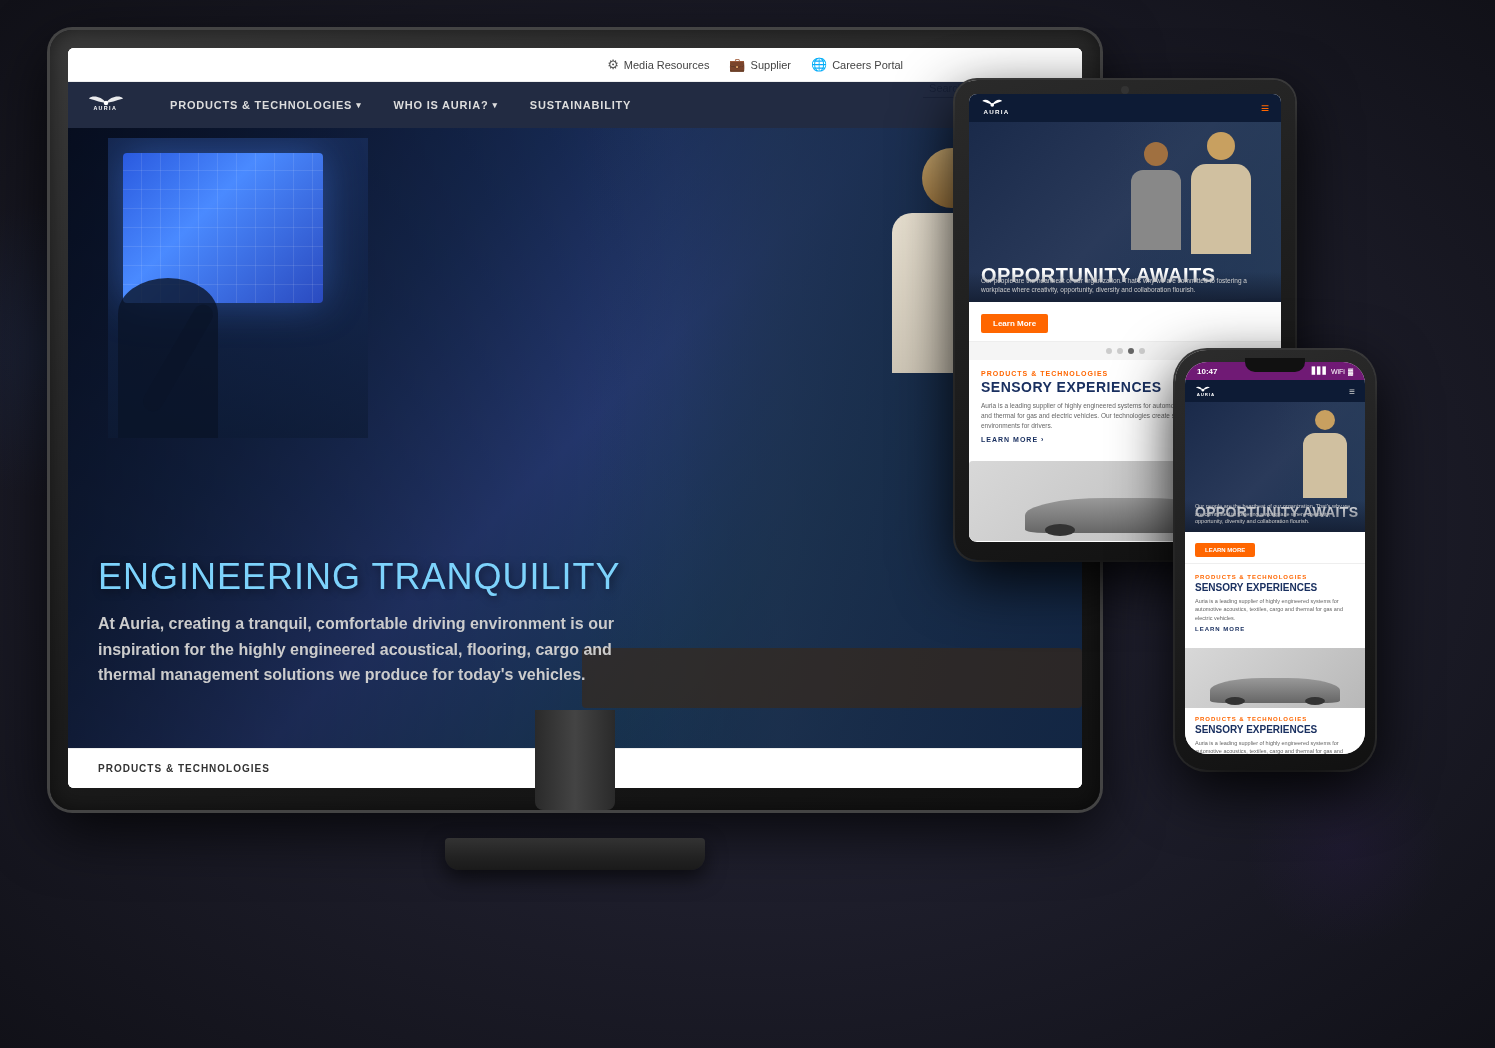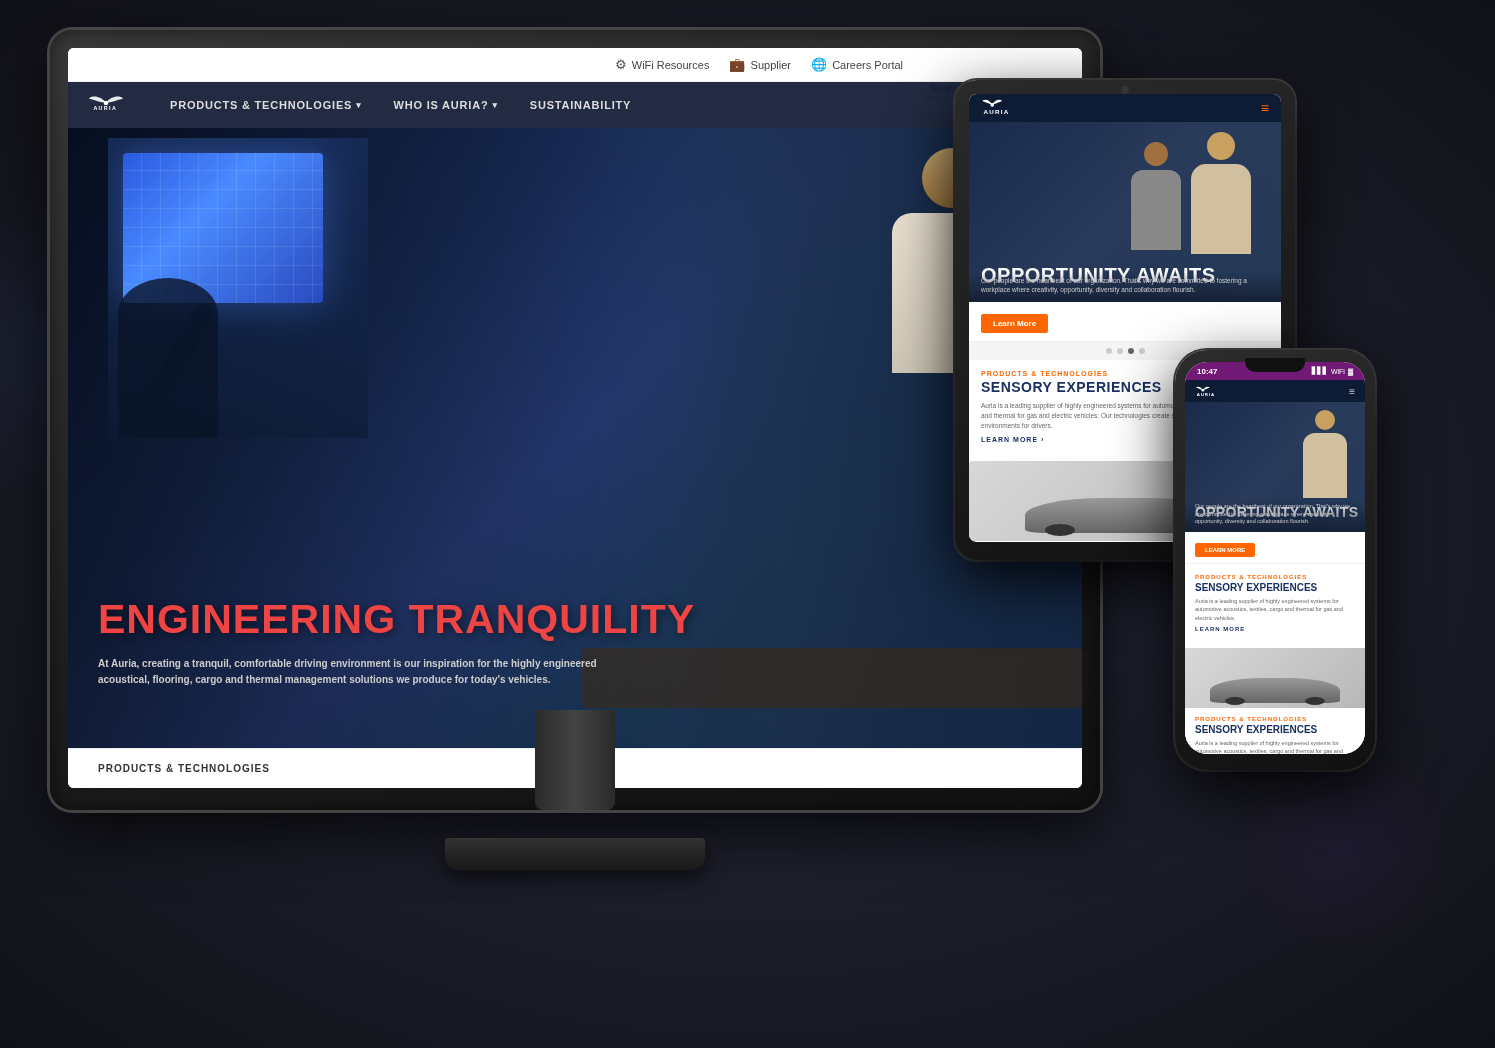--- a/index.html
+++ b/index.html
@@ -205,32 +205,32 @@
 
     .hero-content {
       position: absolute;
       bottom: 60px;
       left: 30px;
       right: 300px;
       z-index: 5;
     }
 
     .hero-title {
-      font-size: 41px;
-      font-weight: 700;
-      color: #ef4444;
+      font-size: 36px;
+      font-weight: 400;
+      color: #7dd3fc;
       line-height: 1;
       text-transform: uppercase;
       letter-spacing: 1px;
       margin-bottom: 16px;
       text-shadow: 2px 2px 8px rgba(0,0,0,0.5);
     }
 
     .hero-subtitle {
-      font-size: 10px;
+      font-size: 16px;
       color: #ccc;
       line-height: 1.6;
       max-width: 520px;
       font-weight: 600;
     }
 
     
     .dots-indicator {
       position: absolute;
       right: 14px;
@@ -609,21 +609,21 @@
 
   <div class="monitor">
     <div class="monitor-outer">
       <div class="monitor-screen">
 
         <div class="website">
 
           <div class="utility-bar">
             <div class="utility-item">
               <span class="utility-icon">⚙</span>
-              <span>WiFi Resources</span>
+              <span>Media Resources</span>
             </div>
             <div class="utility-item">
               <span class="utility-icon">💼</span>
               <span>Supplier</span>
             </div>
             <div class="utility-item">
               <span class="utility-icon">🌐</span>
               <span>Careers Portal</span>
             </div>
             <div class="search-box">

